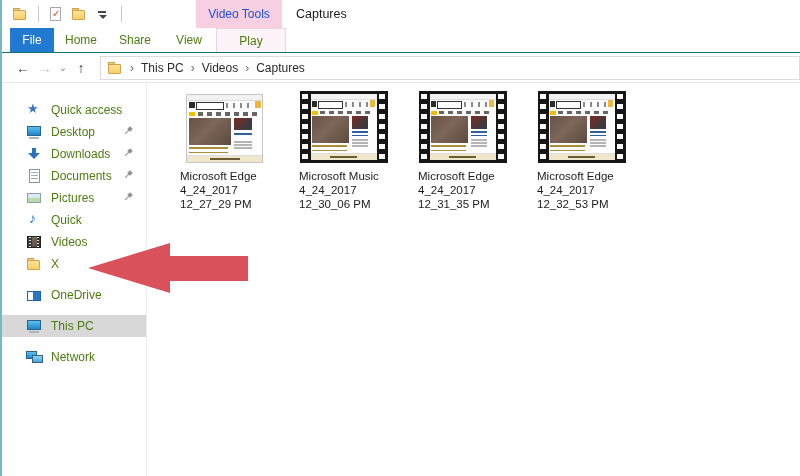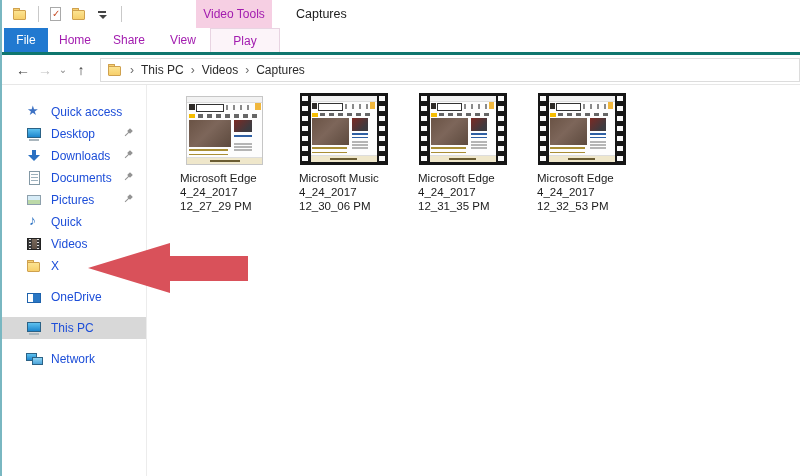--- a/index.html
+++ b/index.html
@@ -7,47 +7,47 @@
     width:800px;height:476px;position:relative;overflow:hidden;background:#fff;
     font-family:"Liberation Sans","DejaVu Sans",sans-serif;color:#2f2f2f;
   }
   body::before{content:"";position:absolute;left:0;top:0;width:2px;height:476px;background:#79b7c1;z-index:30;}
 
   
   .titlebar{height:28px;position:relative;display:flex;align-items:center;background:#fff;}
   .qat{display:flex;align-items:center;margin-left:8px;height:100%;}
   .qat-item{display:flex;align-items:center;padding:0 4px;height:16px;}
   .qat-item.sep-after{border-right:1px solid #c9c9c9;padding-right:10px;margin-right:4px;}
-  .vt-tab{position:absolute;left:196px;top:0;width:76px;height:28px;background:#f6cfe3;
-    display:flex;align-items:center;justify-content:center;font-size:12px;color:#a21caf;}
+  .vt-tab{position:absolute;left:196px;top:0;width:86px;height:28px;background:#f6cfe3;
+    display:flex;align-items:center;justify-content:center;font-size:12px;color:#1d4ed8;}
   .win-title{position:absolute;left:296px;top:0;height:28px;display:flex;align-items:center;font-size:12.5px;color:#1c1c1c;}
 
   
-  .ribbon{height:24px;display:flex;padding-left:4px;border-bottom:3px solid #0f766e;background:#fff;}
-  .rtab{display:flex;align-items:center;justify-content:center;font-size:12px;color:#a21caf;height:100%;box-sizing:border-box;}
+  .ribbon{height:24px;display:flex;padding-left:10px;border-bottom:1px solid #0f766e;background:#fff;}
+  .rtab{display:flex;align-items:center;justify-content:center;font-size:12px;color:#4d7c0f;height:100%;box-sizing:border-box;}
   .rtab.tab-file{background:#2179d0;color:#fff;width:44px;}
   .rtab.tab-normal{width:54px;}
   .rtab.tab-contextual{width:70px;background:#fcf4f9;border:1px solid #e8d4e2;border-bottom:none;}
 
   
   .nav{height:29px;border-bottom:1px solid #e7e7e7;display:flex;align-items:center;padding-left:12px;background:#fff;}
   .nav-btn{width:22px;text-align:center;font-size:14px;line-height:1;flex:none;}
   .nav-back{color:#3f3f3f;}
   .nav-fwd{color:#c2c2c2;}
   .nav-recent{color:#8a8a8a;font-size:10px;width:14px;}
   .nav-up{color:#3f3f3f;}
   .addr{flex:1;height:22px;border:1px solid #dcdcdc;display:flex;align-items:center;padding-left:6px;margin-left:8px;background:#fff;}
   .crumb{display:flex;align-items:center;font-size:12px;color:#2b2b2b;}
   .crumb .chev{color:#6a6a6a;font-size:12px;padding:0 7px;}
   .crumb .seg{cursor:default;}
 
   
   .content{display:flex;height:394px;background:#fff;}
   .sidebar{width:147px;flex:none;border-right:1px solid #ececec;padding-top:16px;box-sizing:border-box;}
-  .sb-row{height:22px;display:flex;align-items:center;gap:9px;padding-left:26px;font-size:12px;color:#1d4ed8;}
+  .sb-row{height:22px;display:flex;align-items:center;gap:9px;padding-left:26px;font-size:12px;color:#4d7c0f;}
   .sb-row.selected{background:#d8d8d8;}
   .sb-row.group-gap{margin-top:9px;}
   .sb-label{white-space:nowrap;}
 
   
   .sb-icon{position:relative;width:16px;height:14px;flex:none;}
   .icon-star::before{content:"★";position:absolute;left:1px;top:-1px;color:#3d72c4;font-size:13px;line-height:1;}
   .icon-monitor::before{content:"";position:absolute;left:1px;top:1px;width:12px;height:8px;background:linear-gradient(#5ec1ef,#1d86cd);border:1px solid #2b6286;}
   .icon-monitor::after{content:"";position:absolute;left:3px;bottom:0;width:10px;height:2px;background:#aab6bd;}
   .icon-download::before{content:"";position:absolute;left:6px;top:1px;width:4px;height:5px;background:#2a70c2;}

